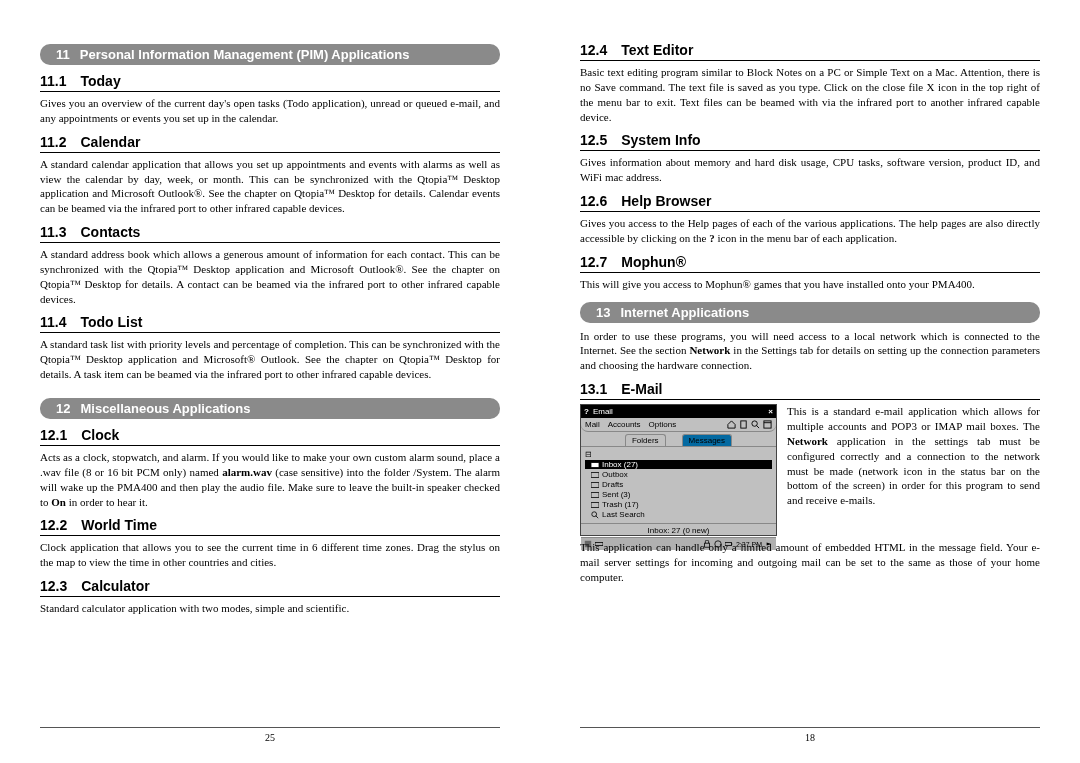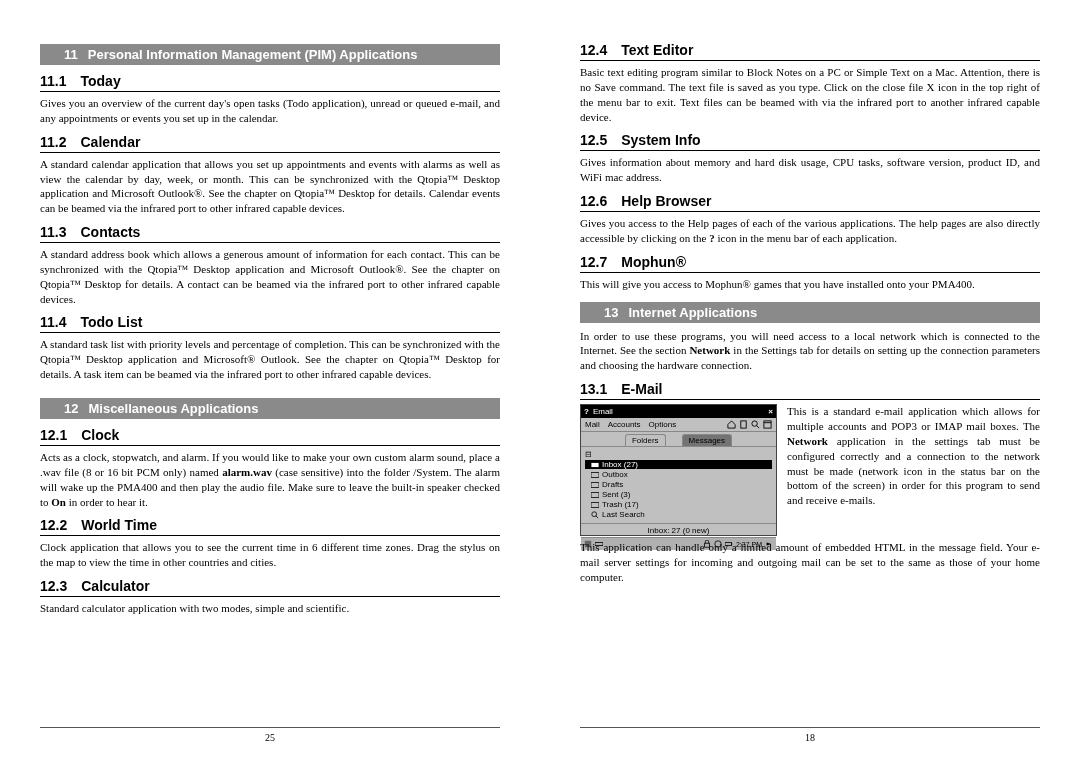--- a/index.html
+++ b/index.html
@@ -21,24 +21,25 @@
     display: flex;
     flex-direction: column;
   }
   .page-content { flex: 1; }
   .section-heading {
     background: #8a8a8a;
     color: #fff;
     font-family: Arial, Helvetica, sans-serif;
     font-weight: bold;
     font-size: 13px;
-    padding: 3px 24px;
+    padding: 3px 16px;
     margin: 4px 0 6px 0;
     display: flex;
     gap: 10px;
+    border-radius: 10px;
   }
   .section-heading .num { }
   .sub-heading {
     font-family: Arial, Helvetica, sans-serif;
     font-weight: bold;
     font-size: 14px;
     border-bottom: 1.2px solid #000;
     padding: 2px 0 2px 0;
     margin: 6px 0 4px 0;
     display: flex;
@@ -83,35 +84,36 @@
     padding: 2px 3px;
     gap: 4px;
   }
   .titlebar .title { flex: 1; }
   .titlebar .close-x { font-weight: bold; }
   .menubar {
     display: flex;
     align-items: center;
     padding: 2px 4px;
     border-bottom: 1px solid #888;
+    border-radius: 7px;
   }
   .menubar .menu-item { margin-right: 8px; }
   .menubar .icons { margin-left: auto; display: flex; gap: 3px; }
   .svgicon { width: 9px; height: 9px; display: block; }
   .tabs {
     display: flex;
     gap: 16px;
     padding-top: 2px;
     justify-content: center;
   }
   .tab {
     border: 1px solid #888;
     border-bottom: none;
     padding: 1px 6px;
-    background: #737373;
+    background: #0369a1;
     font-size: 8px;
     border-radius: 3px 3px 0 0;
   }
   .tab.active { background: #c0c0c0; }
   .folder-pane {
     flex: 1;
     background: #c0c0c0;
     border-top: 1px solid #888;
     padding: 3px 4px;
   }

